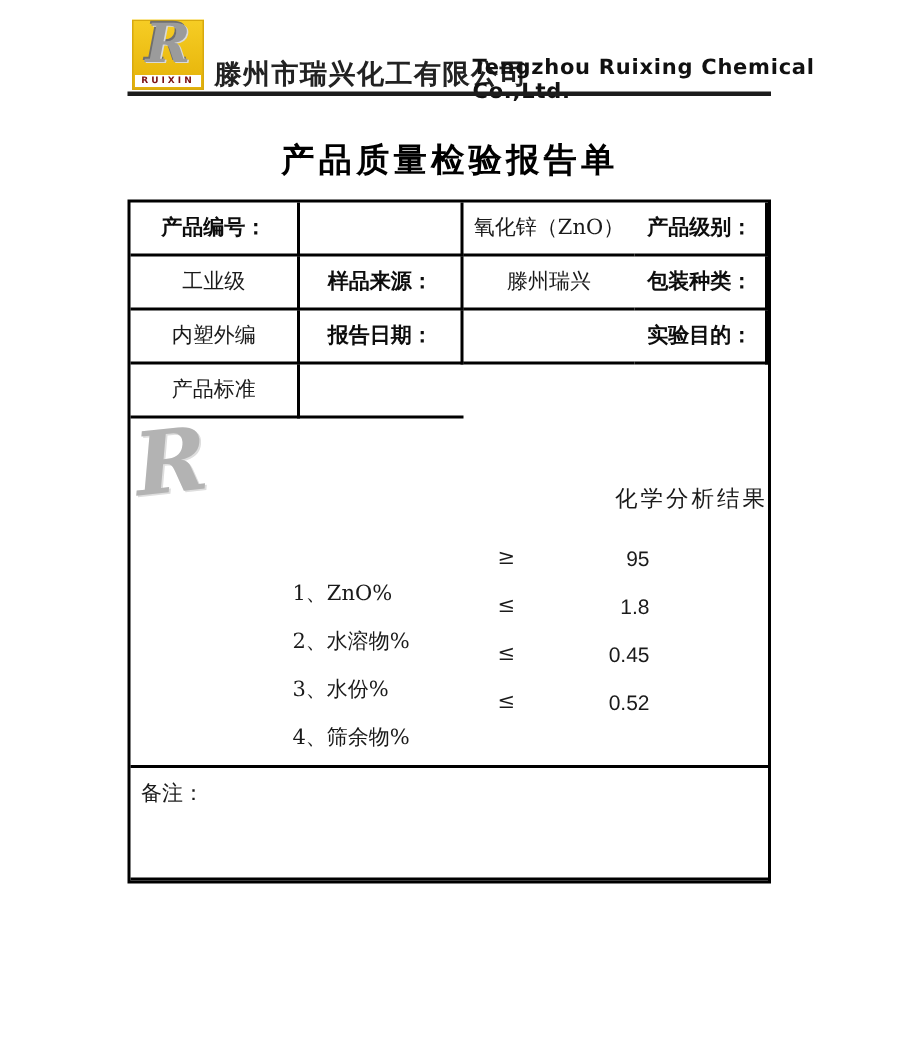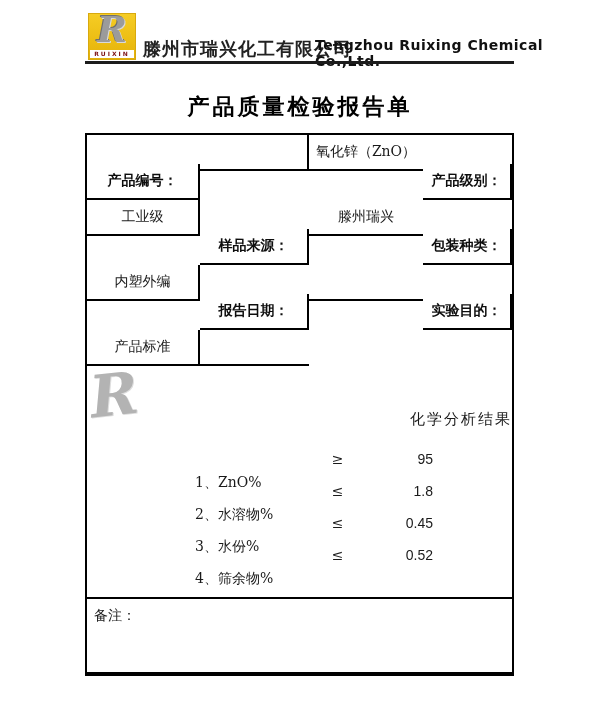--- a/index.html
+++ b/index.html
@@ -48,21 +48,21 @@
     position:absolute; left:85px; top:133px; width:429px; box-sizing:border-box;
     border:2px solid #000000; background:#ffffff;
   }
   .info-grid { display:grid; grid-template-columns:113px 109px 114px auto; }
   .cell {
     height:34px; border-bottom:2px solid #000000; box-sizing:content-box;
     display:flex; align-items:center; justify-content:center;
     font-size:14px; white-space:nowrap; overflow:hidden;
   }
   .cell.br { border-right:2px solid #000000; }
-  .cell.lbl { font-family:"DejaVu Sans","Liberation Sans",sans-serif; font-weight:bold; color:#0d0d0d;margin-top:29px; }
+  .cell.lbl { font-family:"DejaVu Sans","Liberation Sans",sans-serif; font-weight:bold; color:#0d0d0d; }
   .cell.val { font-family:"DejaVu Serif",serif; color:#1a1a1a; }
 
   .analysis-section { position:relative; height:231px; border-bottom:2px solid #000000; }
   .watermark {
     position:absolute; left:3px; top:0px; font-family:"DejaVu Serif",serif;
     font-style:italic; font-weight:bold; font-size:58px; line-height:58px;
     color:#b3b3b3; text-shadow:1px 1px 0 #dedede; transform:rotate(-6deg);
   }
   .analysis-title { padding-top:44px; text-align:right; font-size:15px; letter-spacing:2px; color:#1a1a1a; }
   .analysis-items { margin-top:14px; }

